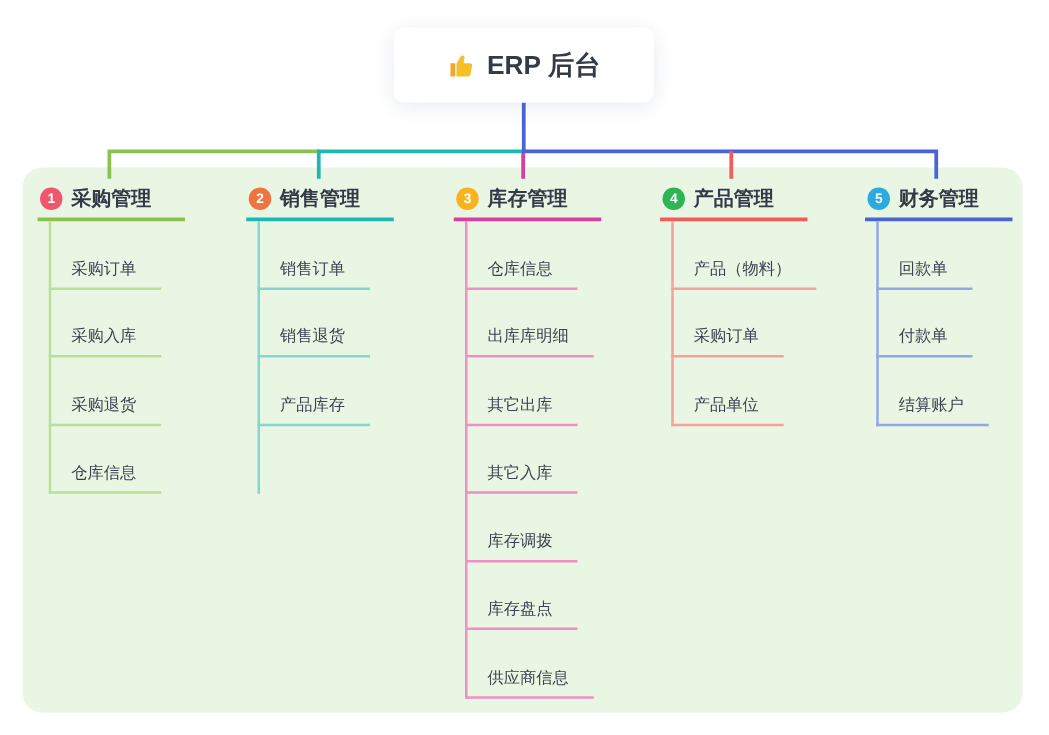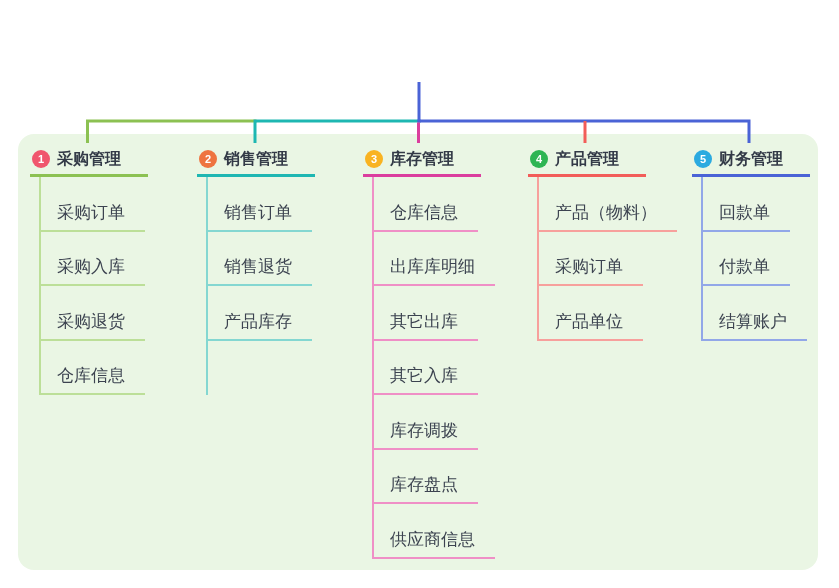--- a/index.html
+++ b/index.html
@@ -25,38 +25,47 @@
   .heading{height:30px;border-bottom:3px solid var(--line);
     display:flex;align-items:center;gap:7px;padding-left:2px;
     font-size:16px;font-weight:700;color:#333a47;white-space:nowrap;}
   .badge{width:18px;height:18px;border-radius:50%;background:var(--badge);
     color:#fff;font-size:11px;font-weight:700;display:flex;
     align-items:center;justify-content:center;flex:0 0 18px;}
   .rail{position:absolute;left:9px;top:33px;width:2px;background:var(--light);}
   .children{padding-left:9px;}
   .child{height:54.5px;display:flex;align-items:flex-end;}
   .child-node{border-bottom:2px solid var(--light);padding:0 20px 6px 18px;
-    font-size:17px;color:#3c4350;white-space:nowrap;width:fit-content;}
+    font-size:13px;color:#3c4350;white-space:nowrap;width:fit-content;}
 </style>
 </head>
 <body>
 
 <div class="stage">
 
   <svg class="wires" width="839" height="588">
     <path d="M87.5 143 L87.5 121 L256.5 121" fill="none" stroke-width="3" stroke="#8cc152"></path>
     <path d="M255 143 L255 121 L420.5 121" fill="none" stroke-width="3" stroke="#1eb7b2"></path>
     <path d="M417.5 121 L749 121 L749 143" fill="none" stroke-width="3" stroke="#4a63d6"></path>
     <path d="M419 82 L419 122.5" fill="none" stroke-width="3" stroke="#4a63d6"></path>
     <path d="M418.5 122.5 L418.5 143" fill="none" stroke-width="3" stroke="#db3e9e"></path>
     <path d="M585 121 L585 143" fill="none" stroke-width="3" stroke="#f25d59"></path>
   </svg>
 
   <div class="panel" style="background: rgb(234, 246, 228);"></div>
 
+  <div class="root-card">
+    <span class="thumb">
+      <svg width="23" height="23" viewBox="0 0 24 24">
+          <path fill="#f0a732" d="M2.5 10h4v11h-4z"></path>
+          <path fill="#f7c028" d="M7.5 21h9.6c1 0 1.85-.7 2.04-1.68l1.38-6.9A2.05 2.05 0 0 0 18.5 10h-5.1l.85-4.27c.2-1-.47-1.98-1.48-2.16-.7-.13-1.4.2-1.74.82L7.9 9.55l-.4.65z"></path>
+        </svg>
+    </span>
+    <span>ERP 后台</span>
+  </div>
 
   <div class="branch" style="left: 30px; --line: #8cc152; --light: #bcdf98; --badge: #f0566d;">
     <div class="heading">
       <span class="badge">1</span>
       <span>采购管理</span>
     </div>
     <div class="rail" style="height: 218px;"></div>
     <div class="children">
       <div class="child">
           <span class="child-node">采购订单</span>

